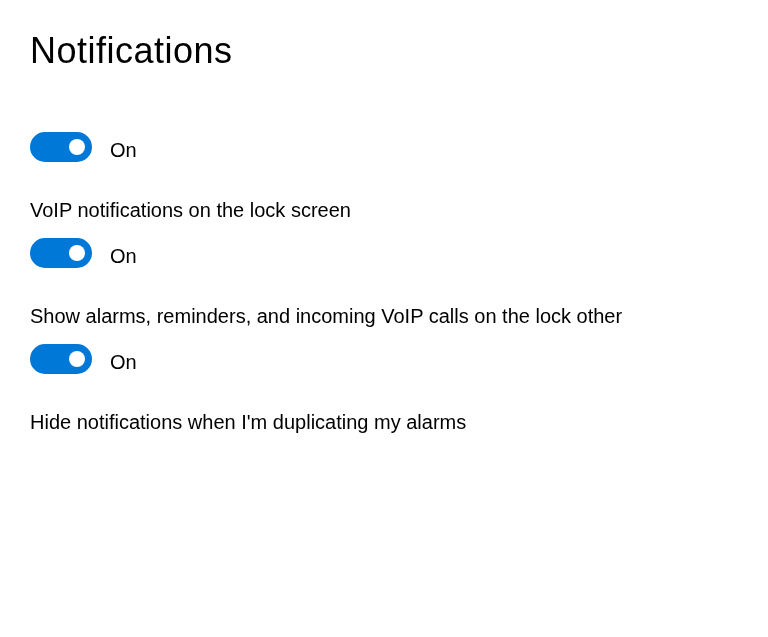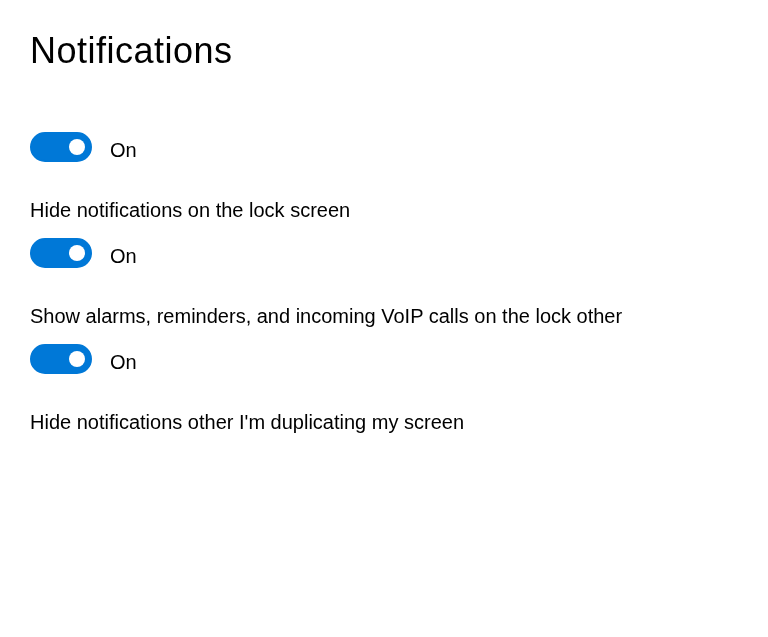--- a/index.html
+++ b/index.html
@@ -80,34 +80,34 @@
 <div class="setting-group">
   <div class="toggle-row">
     <div class="toggle on">
       <div class="toggle-thumb"></div>
     </div>
     <span class="toggle-status">On</span>
   </div>
 </div>
 
 <div class="setting-group">
-  <div class="setting-label">Hide notifications on the lock screen</div>
+  <div class="setting-label">VoIP notifications on the lock screen</div>
   <div class="toggle-row">
     <div class="toggle on">
       <div class="toggle-thumb"></div>
     </div>
     <span class="toggle-status">On</span>
   </div>
 </div>
 
 <div class="setting-group">
   <div class="setting-label">Show alarms, reminders, and incoming VoIP calls on the lock other</div>
   <div class="toggle-row">
     <div class="toggle on">
       <div class="toggle-thumb"></div>
     </div>
     <span class="toggle-status">On</span>
   </div>
 </div>
 
 <div class="setting-group">
-  <div class="setting-label">Hide notifications other I'm duplicating my screen</div>
+  <div class="setting-label">Hide notifications when I'm duplicating my alarms</div>
 </div>
 
 </body></html>

